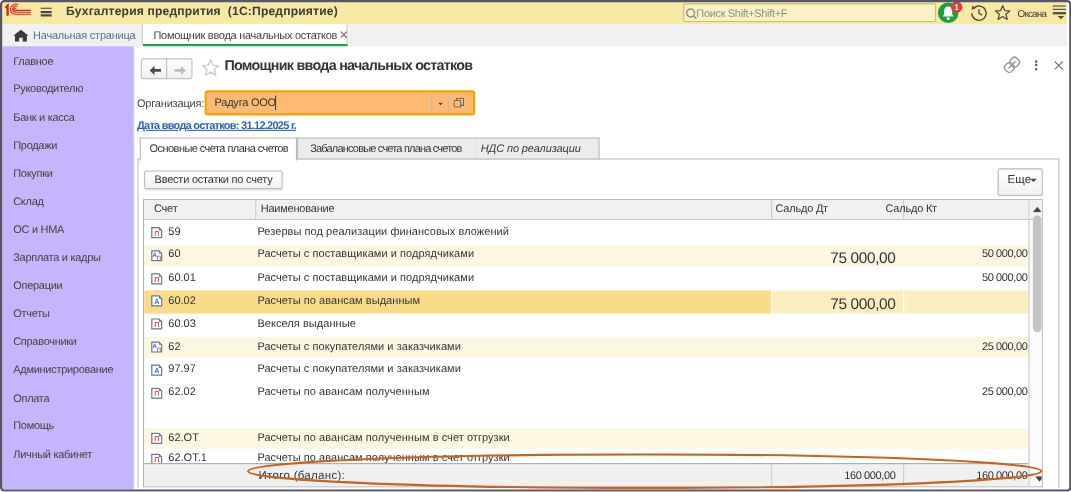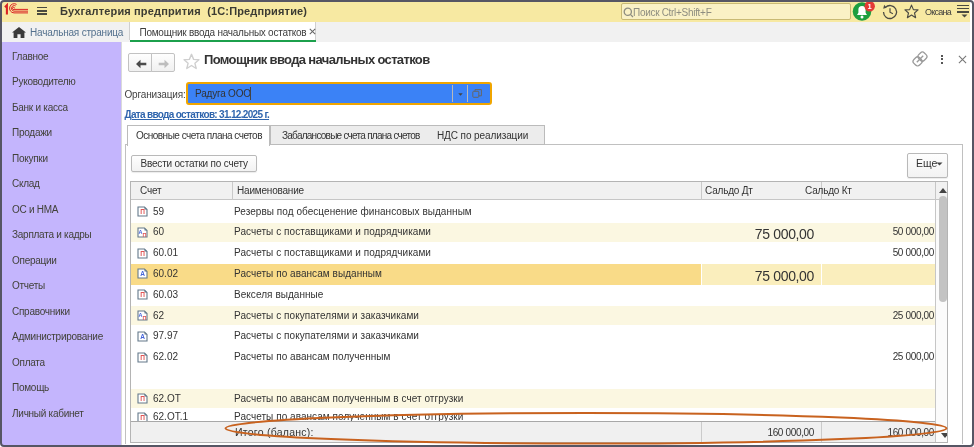--- a/index.html
+++ b/index.html
@@ -34,21 +34,21 @@
 </svg>
 <div class="abs" style="left:37px;top:6.5px;width:10px;height:1.8px;background:#4a4a40;"></div>
 <div class="abs" style="left:37px;top:9.8px;width:10px;height:1.8px;background:#4a4a40;"></div>
 <div class="abs" style="left:37px;top:13.1px;width:10px;height:1.8px;background:#4a4a40;"></div>
 <div class="abs" style="left:60px;top:5px;font-size:11px;letter-spacing:0.15px;font-weight:bold;color:#3b3b33;white-space:nowrap;">Бухгалтерия предпрития&nbsp; (1С:Предприятие)</div>
 <div class="abs" style="left:621px;top:3px;width:230px;height:16.5px;background:#faf1c5;border:1px solid #c9ba74;border-radius:2px;">
   <svg style="position:absolute;left:1px;top:3px;" width="11" height="11" viewBox="0 0 11 11">
         <circle cx="4.8" cy="4.8" r="3.6" fill="none" stroke="#8e8d80" stroke-width="1.3"></circle>
         <line x1="7.4" y1="7.4" x2="10" y2="10" stroke="#8e8d80" stroke-width="1.3"></line>
       </svg>
-  <span style="position:absolute;left:11px;top:2.5px;font-size:10px;letter-spacing:-0.3px;color:#8e8d80;white-space:nowrap;">Поиск Ctrl+Shift+F</span>
+  <span style="position:absolute;left:11px;top:2.5px;font-size:10px;letter-spacing:-0.3px;color:#8e8d80;white-space:nowrap;">Поиск Shift+Shift+F</span>
 </div>
 <svg class="abs" style="left:851px;top:1px;" width="25" height="20" viewBox="0 0 25 20">
   <circle cx="11" cy="10.5" r="9.3" fill="#1d9e3f"></circle>
   <path d="M11 5 a3.6 3.6 0 0 1 3.6 3.6 v3.2 l1.4 2.2 h-10 l1.4 -2.2 v-3.2 a3.6 3.6 0 0 1 3.6 -3.6 z" fill="#fff"></path>
   <circle cx="11" cy="15.9" r="1.5" fill="#fff"></circle>
   <circle cx="18.7" cy="5.3" r="5.2" fill="#e43935"></circle>
   <text x="18.7" y="7.7" font-size="7.5" font-weight="bold" fill="#fff" text-anchor="middle" font-family="Liberation Sans,sans-serif">1</text>
 </svg>
 <svg class="abs" style="left:881.5px;top:3.5px;" width="16" height="16" viewBox="0 0 16 16">
   <path d="M3.4 3.4 A6.5 6.5 0 1 1 1.5 8" fill="none" stroke="#4b4b44" stroke-width="1.3"></path>
@@ -107,42 +107,42 @@
   </g>
 </svg>
 <div class="abs" style="left:940.5px;top:54.5px;width:2px;height:2px;background:#555;"></div>
 <div class="abs" style="left:940.5px;top:58px;width:2px;height:2px;background:#555;"></div>
 <div class="abs" style="left:940.5px;top:61.5px;width:2px;height:2px;background:#555;"></div>
 <svg class="abs" style="left:958px;top:54.5px;" width="9" height="9" viewBox="0 0 10 10">
       <path d="M1 1 L9 9 M9 1 L1 9" stroke="#777" stroke-width="1.2"></path>
     </svg>
 
 <div class="abs" style="left:124.5px;top:88.5px;font-size:10px;letter-spacing:-0.17px;color:#444;">Организация:</div>
-<div class="abs" style="left:186px;top:82px;width:306px;height:22.5px;border:2px solid #f0a500;border-radius:3px;background:#3b82f6;text-decoration:underline;">
+<div class="abs" style="left:186px;top:82px;width:246px;height:22.5px;border:2px solid #f0a500;border-radius:3px;background:#fdba74;text-decoration:underline;">
   <span style="position:absolute;left:7px;top:3.5px;font-size:10px;letter-spacing:-0.2px;color:#333;white-space:nowrap;">Радуга ООО</span>
   <div style="position:absolute;left:61.5px;top:2.5px;width:1px;height:13.5px;background:#444;"></div>
   <div style="position:absolute;right:37px;top:1px;bottom:1px;width:1px;background:#b9b9b9;"></div>
   <svg style="position:absolute;right:27px;top:8.5px;" width="5" height="3" viewBox="0 0 5 3">
         <path d="M0.3 0.3 L4.7 0.3 L2.5 2.7 Z" fill="#444"></path>
       </svg>
   <div style="position:absolute;right:22px;top:1px;bottom:1px;width:1px;background:#b9b9b9;"></div>
   <svg style="position:absolute;right:8px;top:5px;" width="10" height="9" viewBox="0 0 10 9">
     <g fill="none" stroke="#666" stroke-width="1">
       <rect x="0.8" y="2.3" width="6" height="6" rx="0.8"></rect>
           <path d="M3 2.3 L3 0.6 L9.4 0.6 L9.4 6.8 L6.8 6.8"></path>
     </g>
   </svg>
 </div>
 <div class="abs" style="left:124.5px;top:108.5px;font-size:10px;letter-spacing:-0.68px;font-weight:bold;color:#2e64ad;text-decoration:underline;white-space:nowrap;">Дата ввода остатков: 31.12.2025 г.</div>
 
 <div class="abs" style="left:125px;top:144px;width:838px;height:300px;border:1px solid #c0c0c0;border-bottom:none;background:#fff;"></div>
 <div class="abs" style="left:270px;top:125px;width:163px;height:20px;border:1px solid #bbb;background:#ececec;">
   <span style="position:absolute;left:11px;top:4px;font-size:10px;letter-spacing:-0.74px;color:#333;white-space:nowrap;">Забалансовые счета плана счетов</span>
 </div>
-<div class="abs" style="left:432px;top:125px;width:113px;height:20px;border:1px solid #bbb;border-left:none;background:#ececec;">
+<div class="abs" style="left:432px;top:125px;width:113px;height:20px;border:1px solid #bbb;border-left:none;background:#ececec;font-style:italic;">
   <span style="position:absolute;left:5px;top:4px;font-size:10px;letter-spacing:-0.1px;color:#333;white-space:nowrap;">НДС по реализации</span>
 </div>
 <div class="abs" style="left:127px;top:125px;width:143px;height:21px;border:1px solid #bbb;border-bottom:none;background:#fff;z-index:3;">
   <span style="position:absolute;left:8px;top:4px;font-size:10px;letter-spacing:-0.51px;color:#333;white-space:nowrap;">Основные счета плана счетов</span>
 </div>
 <div class="abs" style="left:130.5px;top:154.5px;width:126.5px;height:17.5px;background:linear-gradient(#fefefe,#f2f2f2);border:1px solid #b9b9b9;border-radius:2px;box-shadow:0 1px 1px rgba(0,0,0,0.08);z-index:3;">
   <span style="position:absolute;left:9px;top:2.5px;font-size:10px;letter-spacing:-0.2px;color:#333;white-space:nowrap;">Ввести остатки по счету</span>
 </div>
 <div class="abs" style="left:907px;top:153px;width:41px;height:25px;background:linear-gradient(#fefefe,#f2f2f2);border:1px solid #b9b9b9;border-radius:2px;box-shadow:0 1px 1px rgba(0,0,0,0.08);z-index:3;">
   <span style="position:absolute;left:8px;top:3px;font-size:10.5px;color:#333;">Еще</span>
@@ -161,21 +161,21 @@
   <div class="abs ht" style="left:574px;top:2.5px;">Сальдо Дт</div>
   <div class="abs ht" style="left:674px;top:2.5px;">Сальдо Кт</div>
   <div class="abs" style="left:0;top:18px;width:804px;height:221px;overflow:hidden;">
 <div class="row" style="top:0.0px;">
           <svg class="ico" width="11" height="11">
             <path d="M1 1 h6.5 l2.5 2.5 v6.5 h-9 z" fill="#fff" stroke="#64798a" stroke-width="1.1"></path>
             <path d="M7.5 1 v2.5 h2.5 z" fill="#64798a"></path>
             <text x="5.5" y="8.3" font-size="6.5" font-weight="bold" fill="#e05555" text-anchor="middle" font-family="Liberation Sans,sans-serif">П</text>
           </svg>
           <span class="acct">59</span>
-          <span class="nm">Резервы под обесценение финансовых выданным</span>
+          <span class="nm">Резервы под реализации финансовых вложений</span>
         </div>
 <div class="row cream" style="top:20.8px;">
           <svg class="ico" width="11" height="11">
             <path d="M1 1 h6.5 l2.5 2.5 v6.5 h-9 z" fill="#fff" stroke="#64798a" stroke-width="1.1"></path>
             <path d="M7.5 1 v2.5 h2.5 z" fill="#64798a"></path>
             <text x="3.6" y="6.6" font-size="5.5" font-weight="bold" fill="#4464d8" text-anchor="middle" font-family="Liberation Sans,sans-serif">А</text>
             <text x="7.4" y="9.8" font-size="5.5" font-weight="bold" fill="#e05555" text-anchor="middle" font-family="Liberation Sans,sans-serif">П</text>
           </svg>
           <span class="acct">60</span>
           <span class="nm">Расчеты с поставщиками и подрядчиками</span>

